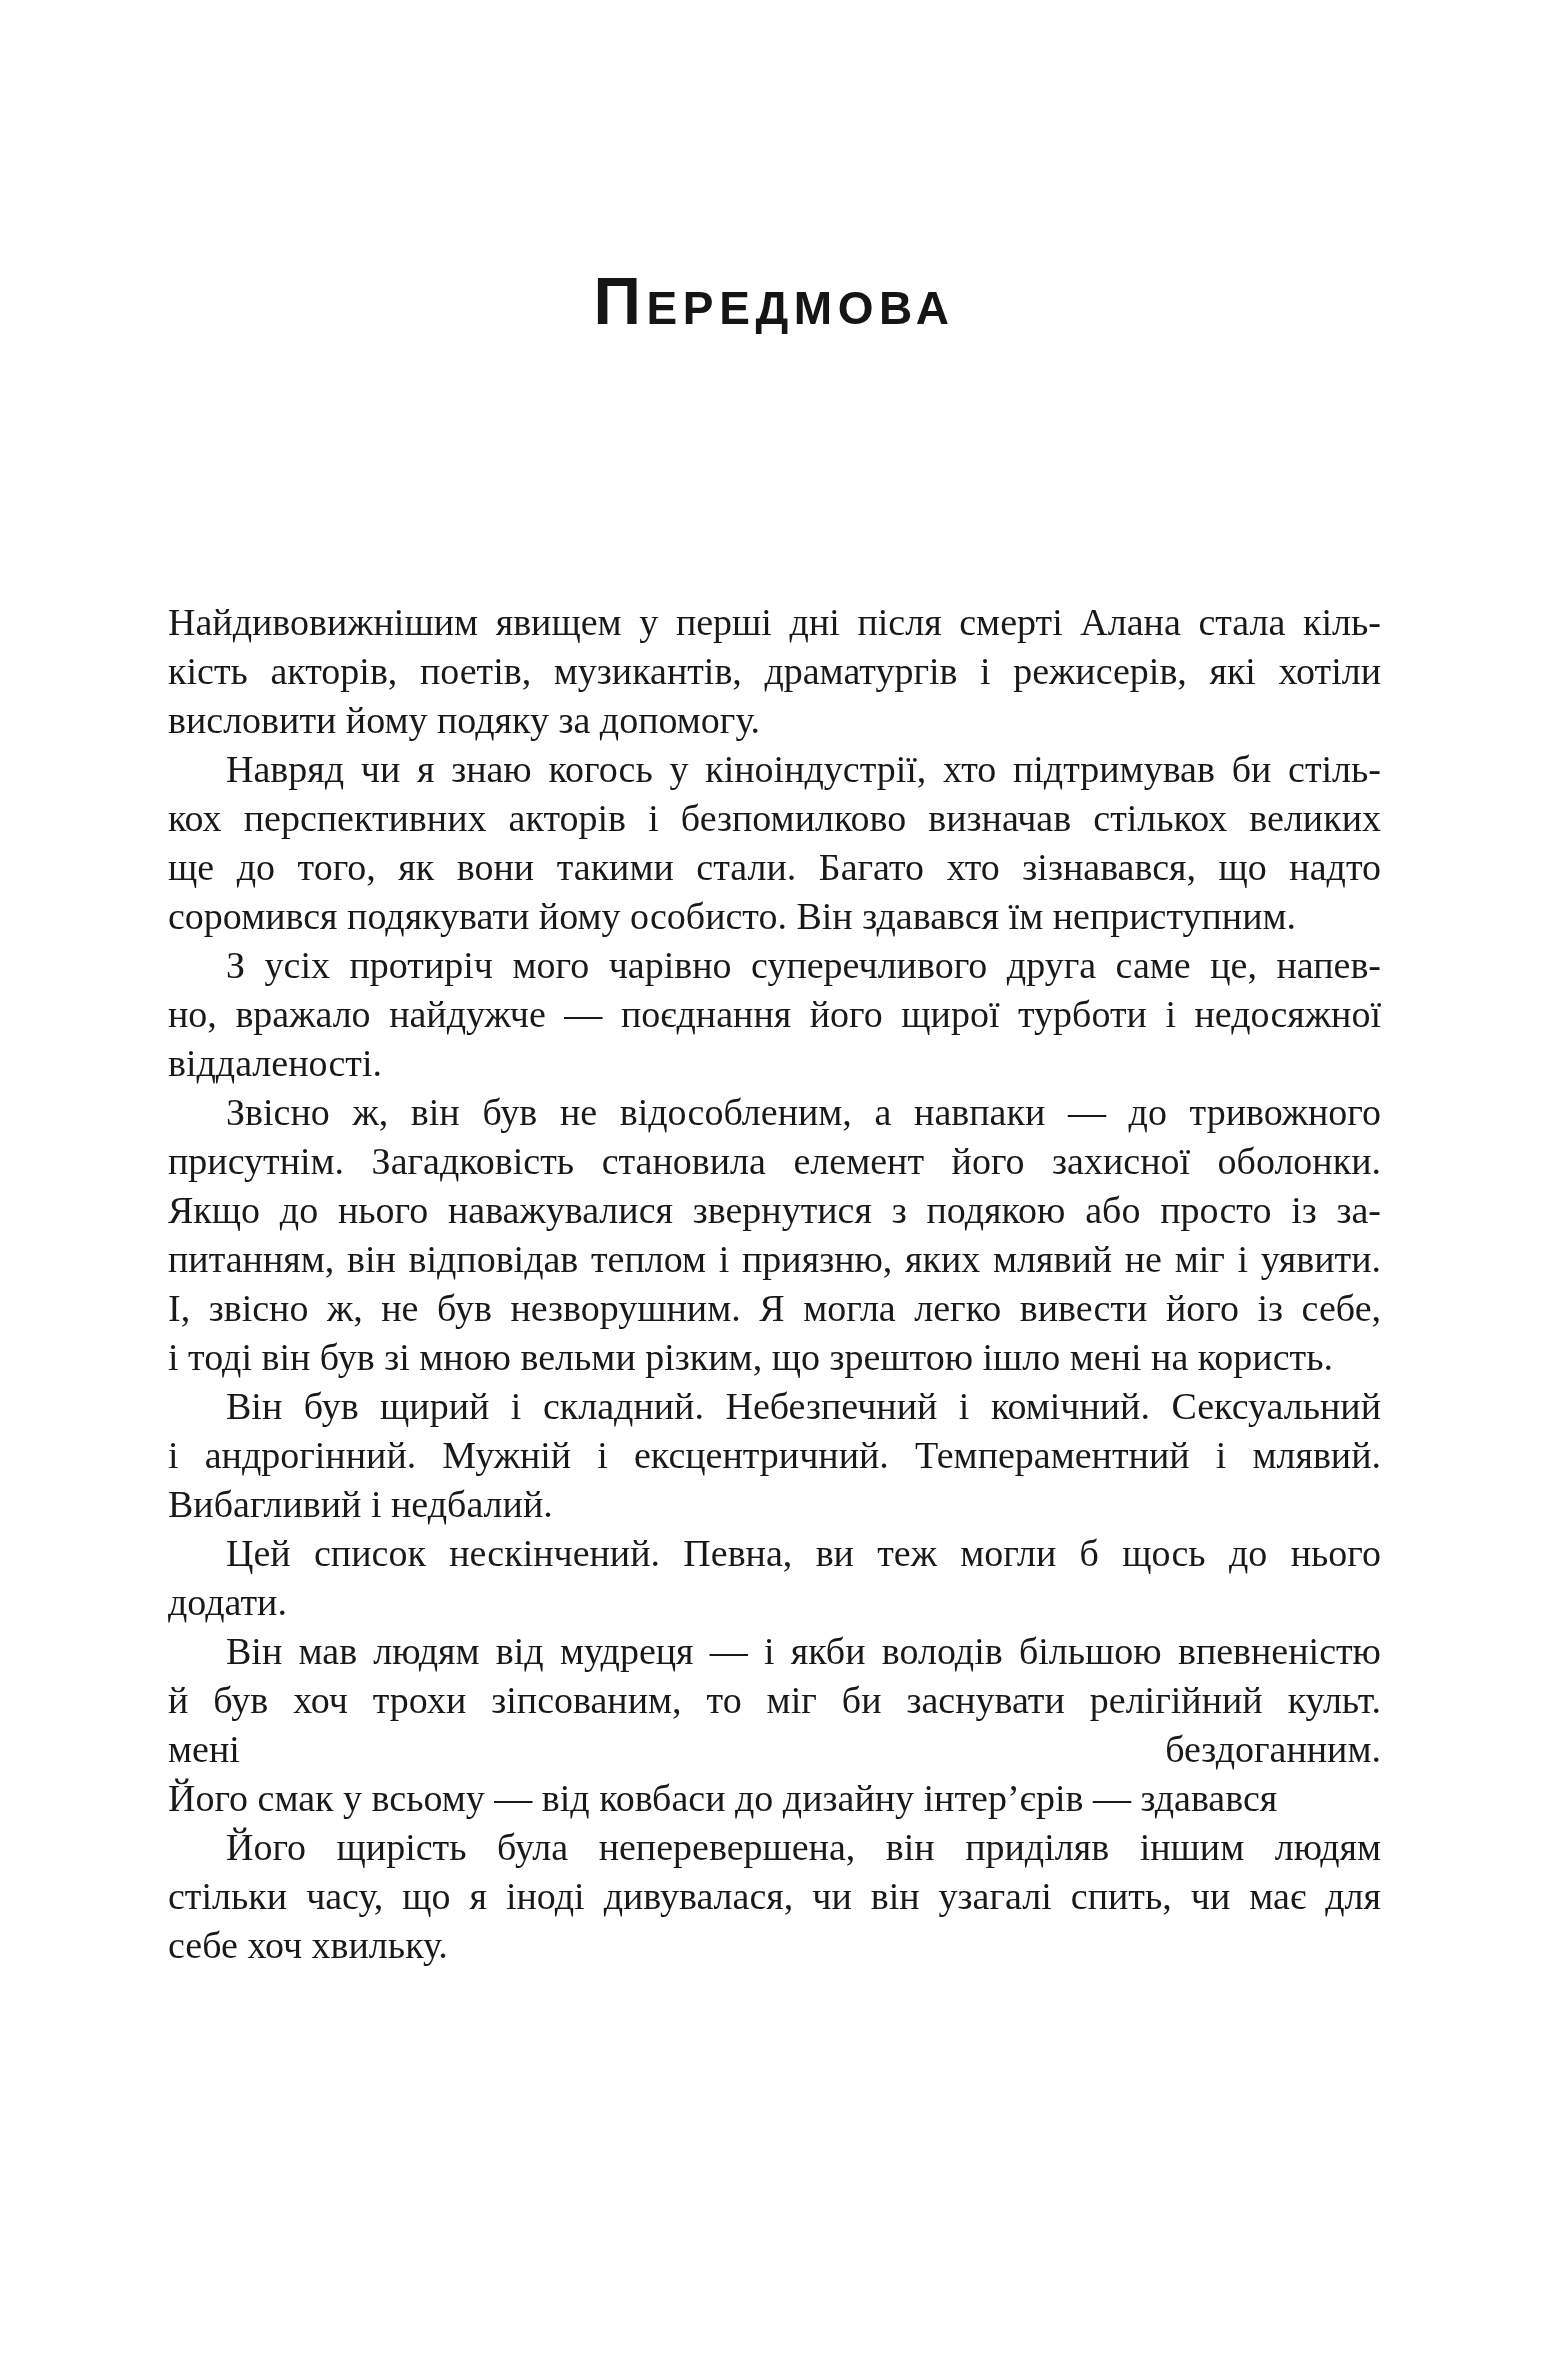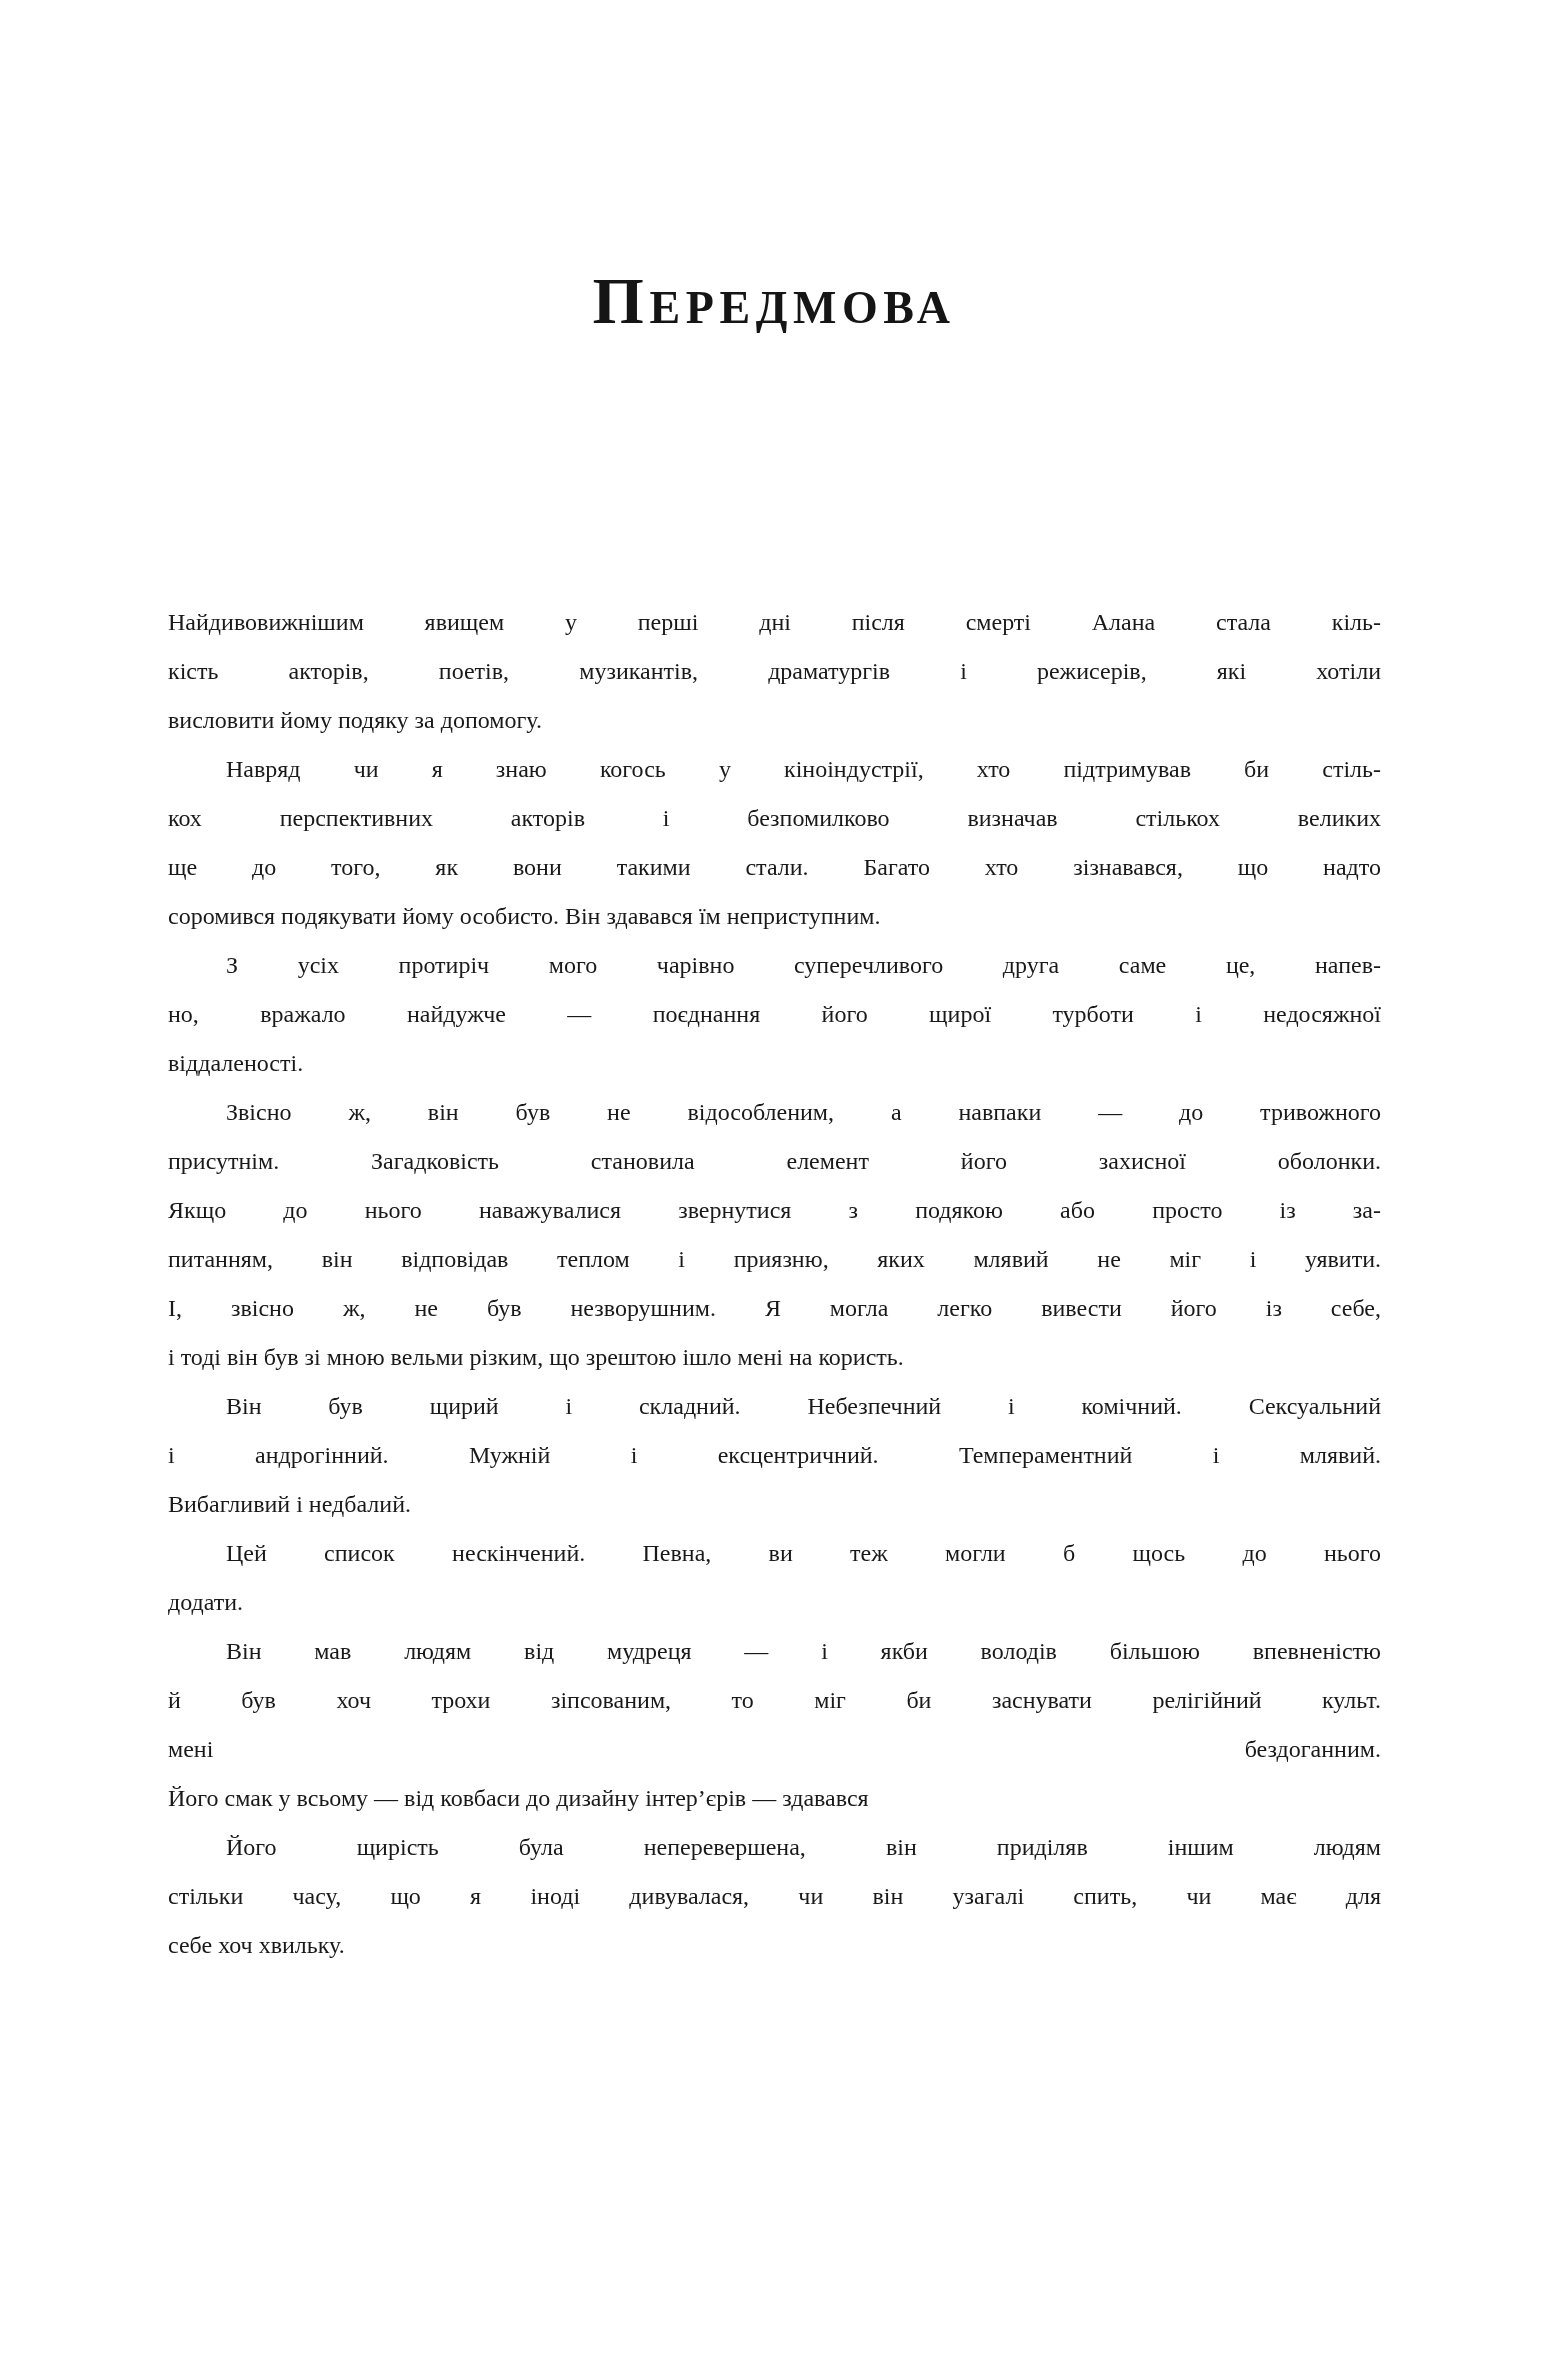--- a/index.html
+++ b/index.html
@@ -12,34 +12,34 @@
     font-family: "Liberation Serif", serif;
     color: #1a1a1a;
     overflow: hidden;
   }
   .title {
     position: absolute;
     top: 268px;
     left: 0;
     width: 100%;
     text-align: center;
-    font-family: Liberation Serif, serif;
+    font-family: Liberation Sans, sans-serif;
     font-weight: bold;
     font-size: 66px;
     letter-spacing: 5.6px;
     font-variant: small-caps;
     color: #151515;
     line-height: 1;
   }
   .text-block {
     position: absolute;
     top: 598px;
     left: 168px;
     width: 1213px;
-    font-size: 24px;
+    font-size: 38px;
     line-height: 49px;
     color: #191919;
   }
   .para { text-align: justify; }
   .para .line {
     display: block;
     text-align: justify;
     text-align-last: justify;
     white-space: normal;
   }

